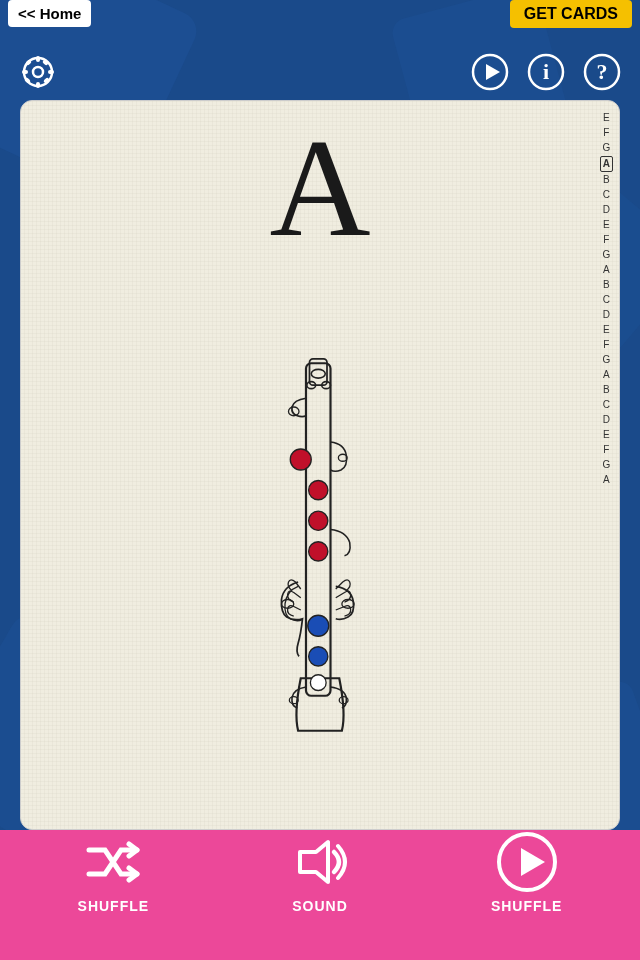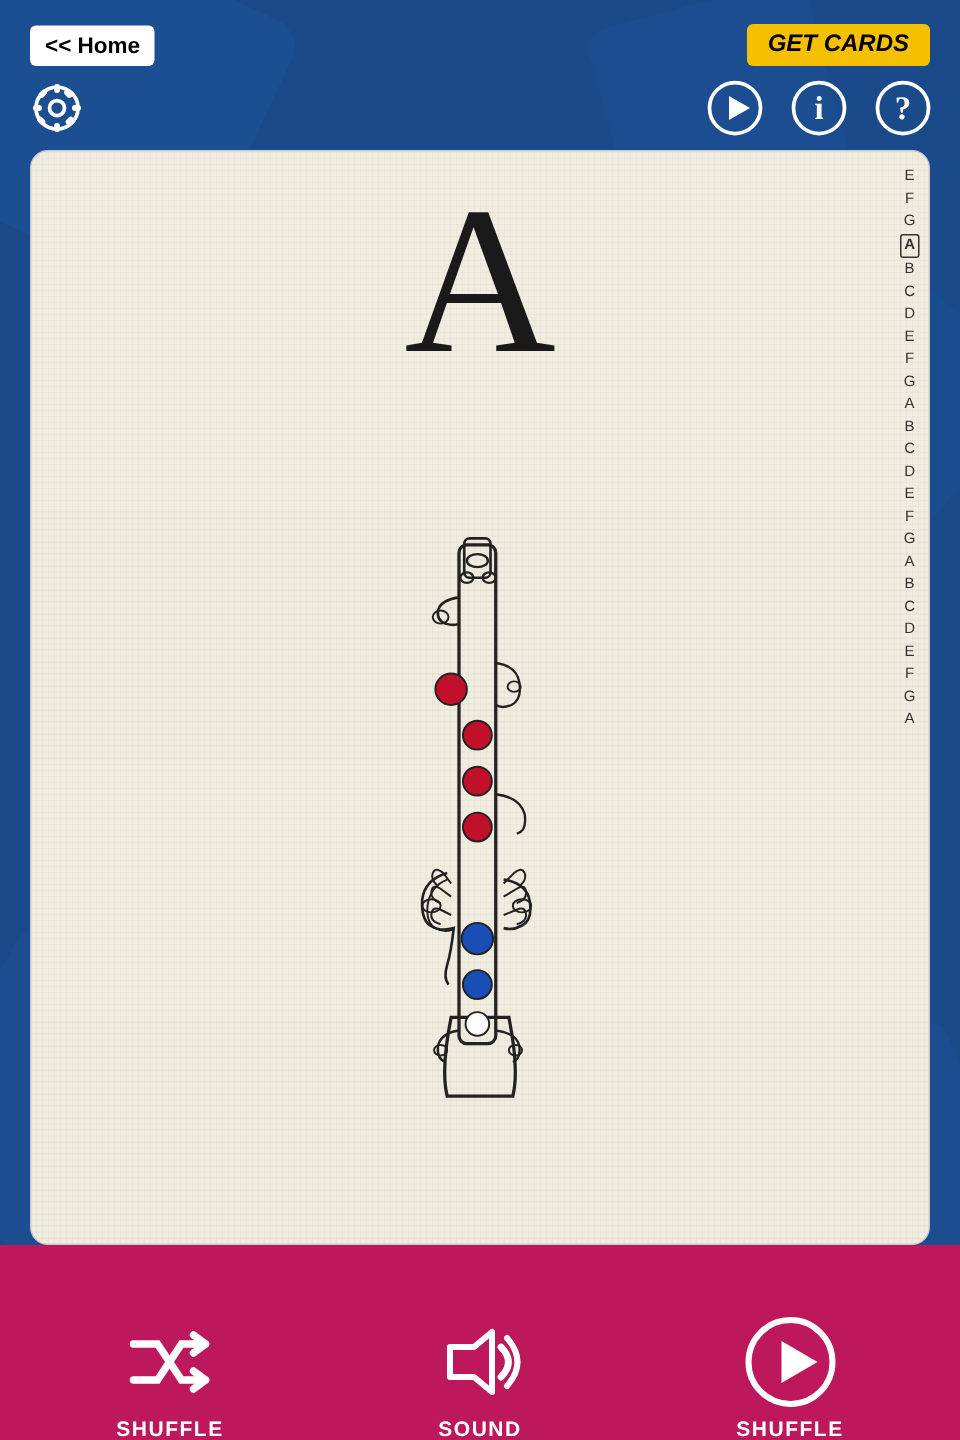--- a/index.html
+++ b/index.html
@@ -11,23 +11,23 @@
       background: #1a4a8a;
       position: relative;
     }
 
     
     #header {
       position: absolute;
       top: 0; left: 0; right: 0;
       height: 44px;
       display: flex;
-      align-items: flex-end;
+      align-items: flex-start;
       justify-content: space-between;
-      padding: 0 20px;
+      padding: 0 8px;
       z-index: 10;
     }
 
     #home-btn {
       background: #fff;
       border: none;
       border-radius: 4px;
       padding: 5px 10px;
       font-size: 15px;
       font-weight: bold;
@@ -37,21 +37,20 @@
 
     #get-cards-btn {
       background: #f5c000;
       border: none;
       border-radius: 4px;
       padding: 5px 14px;
       font-size: 16px;
       font-weight: bold;
       color: #000;
       cursor: pointer;
-      font-style: italic;
     }
 
     
     #toolbar {
       position: absolute;
       top: 44px; left: 0; right: 0;
       height: 56px;
       display: flex;
       align-items: center;
       padding: 0 16px;
@@ -149,23 +148,23 @@
       border: 1.5px solid #333;
       border-radius: 2px;
       font-weight: bold;
     }
 
     
     #bottom-bar {
       position: absolute;
       bottom: 0; left: 0; right: 0;
       height: 130px;
-      background: #be185d;
-      display: flex;
-      align-items: flex-end;
+      background: #ec4899;
+      display: flex;
+      align-items: flex-start;
       justify-content: space-around;
       padding: 0 10px;
       z-index: 10;
     }
 
     .bottom-btn {
       display: flex;
       flex-direction: column;
       align-items: center;
       gap: 4px;

